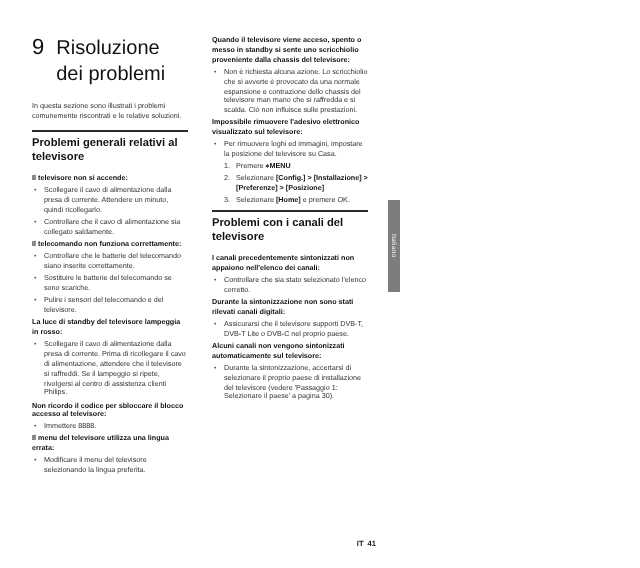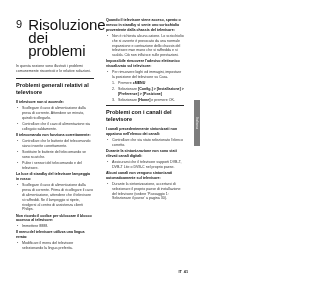--- a/index.html
+++ b/index.html
@@ -63,21 +63,21 @@
     margin-bottom: 7px;
   }
   .chapter-num {
     font-size: 11px;
     line-height: 13px;
     font-weight: 400;
     color: #111;
     flex: 0 0 auto;
   }
   .chapter-title {
-    font-size: 15px;
+    font-size: 10px;
     line-height: 13px;
     font-weight: 400;
     color: #111;
     flex: 1 1 auto;
   }
 
   .intro {
     font-size: 3.6px;
     line-height: 5.2px;
     color: #333;

